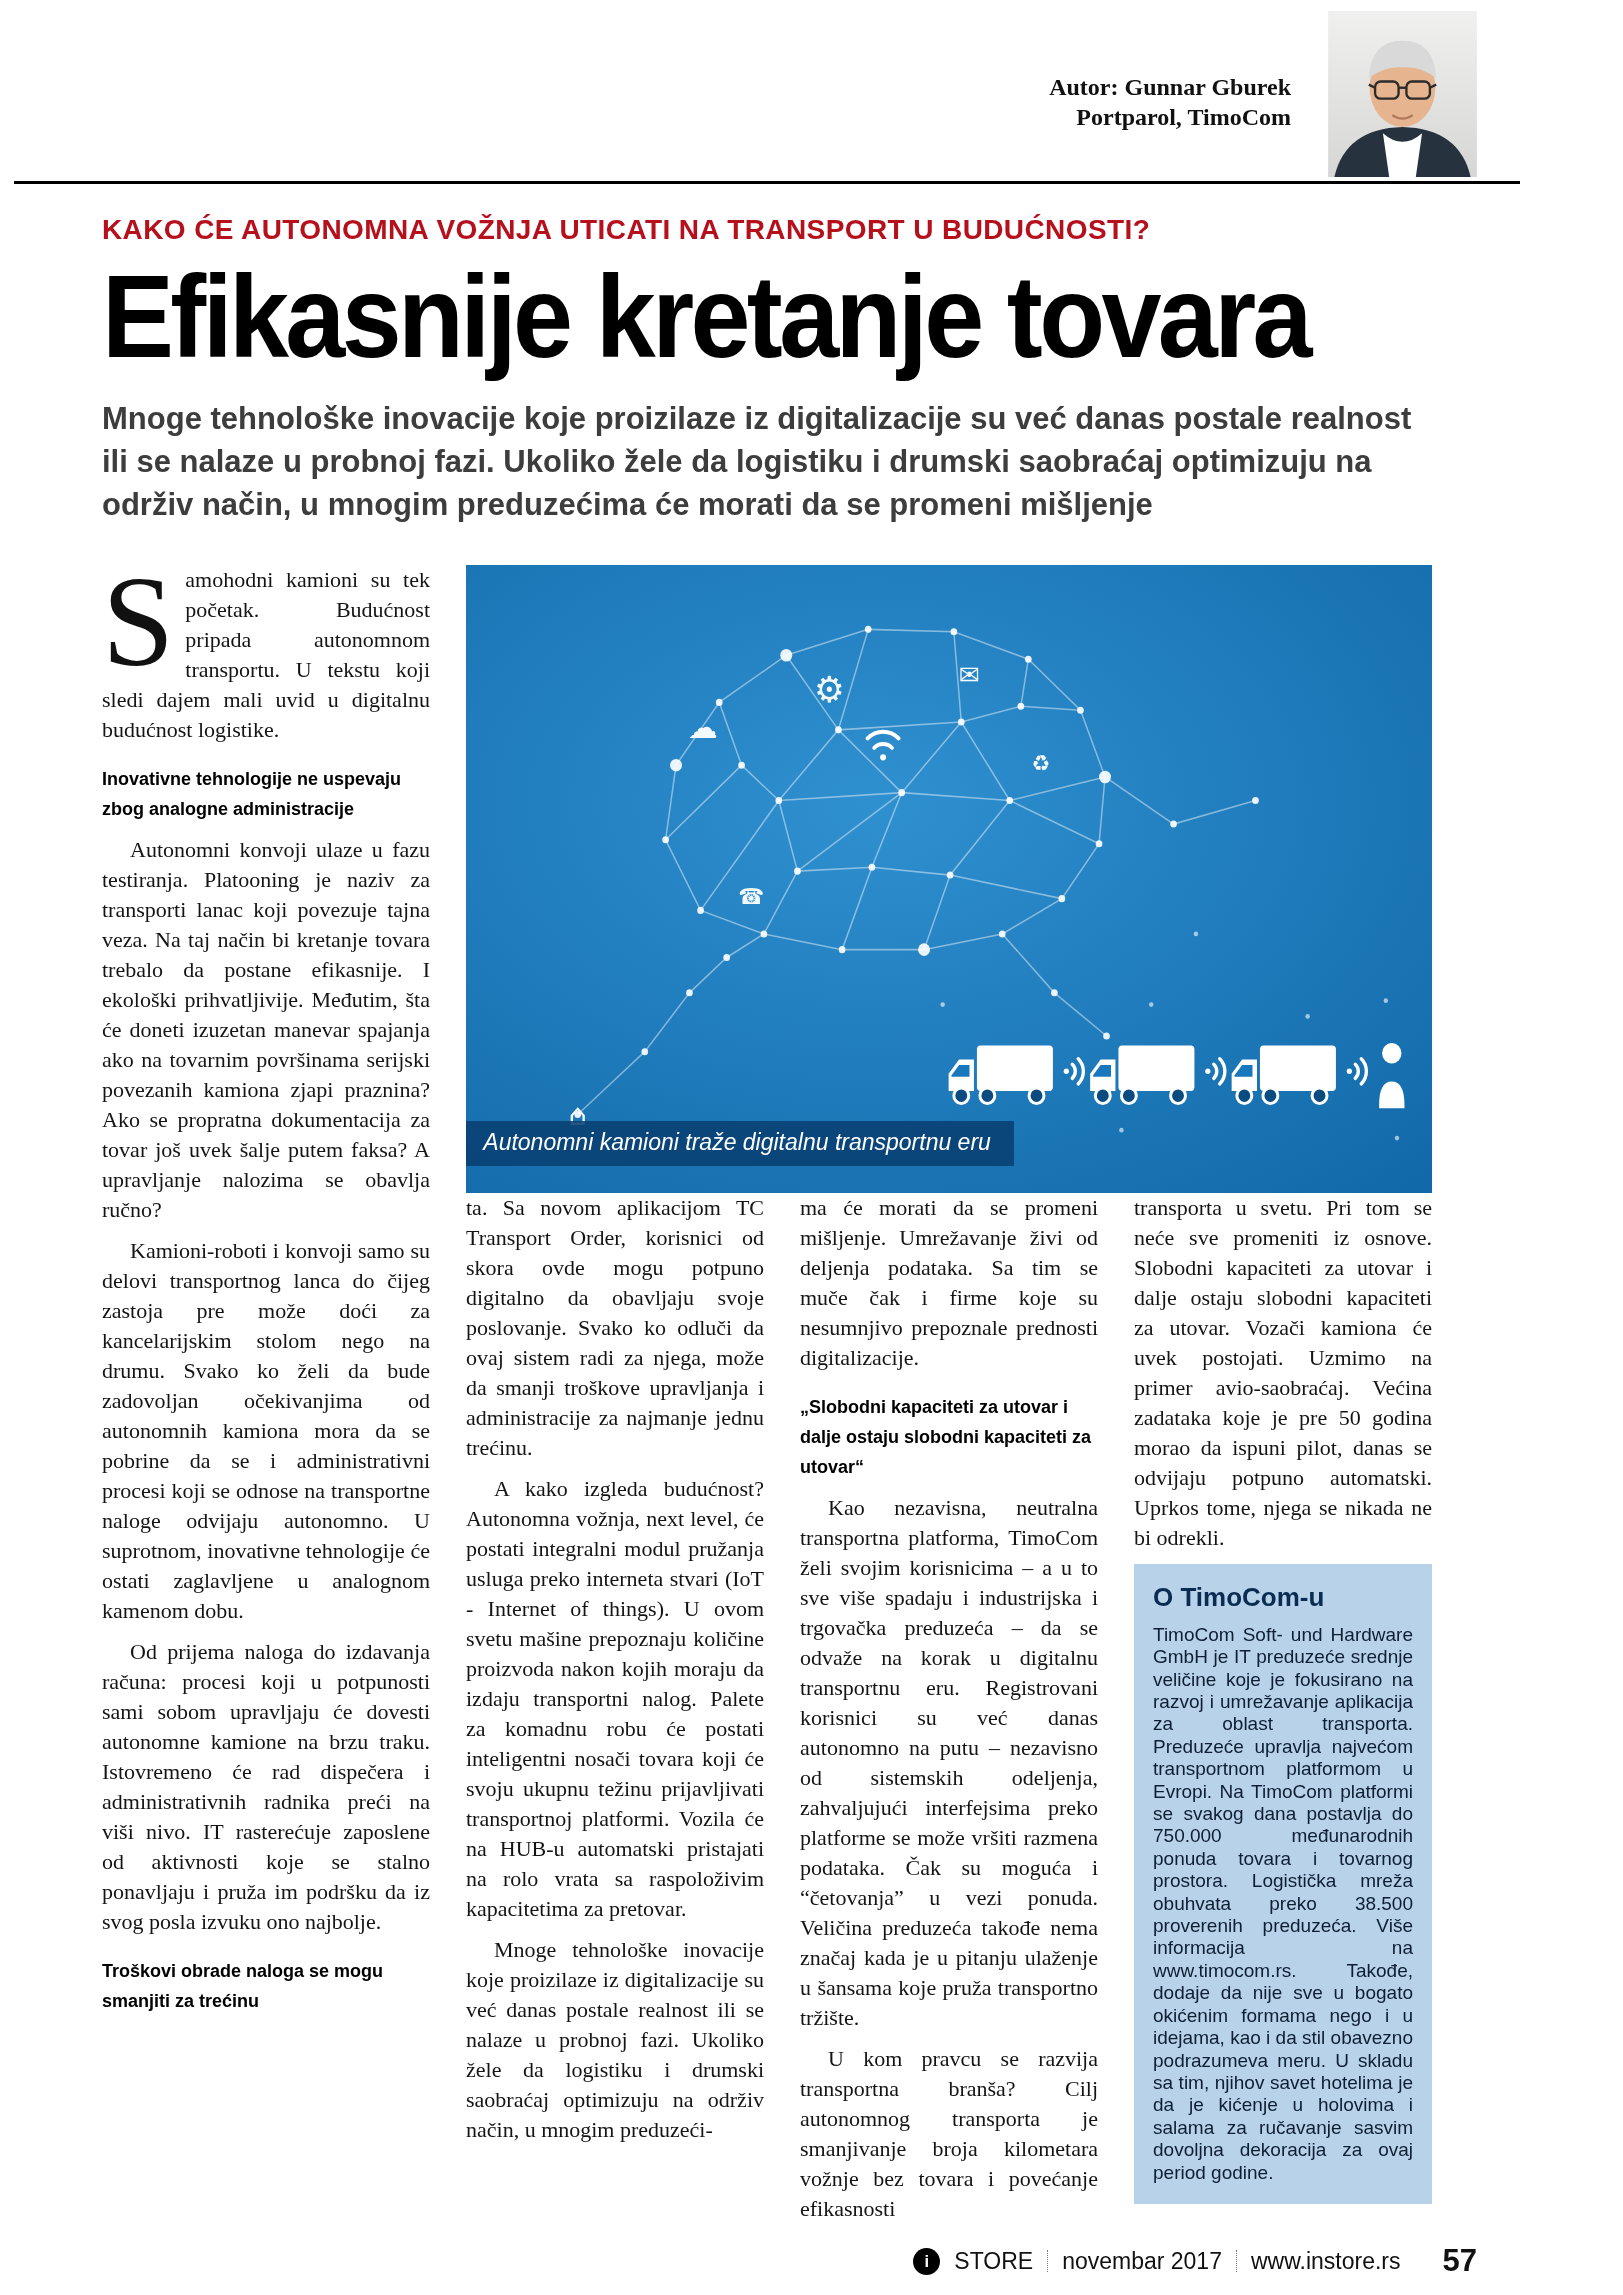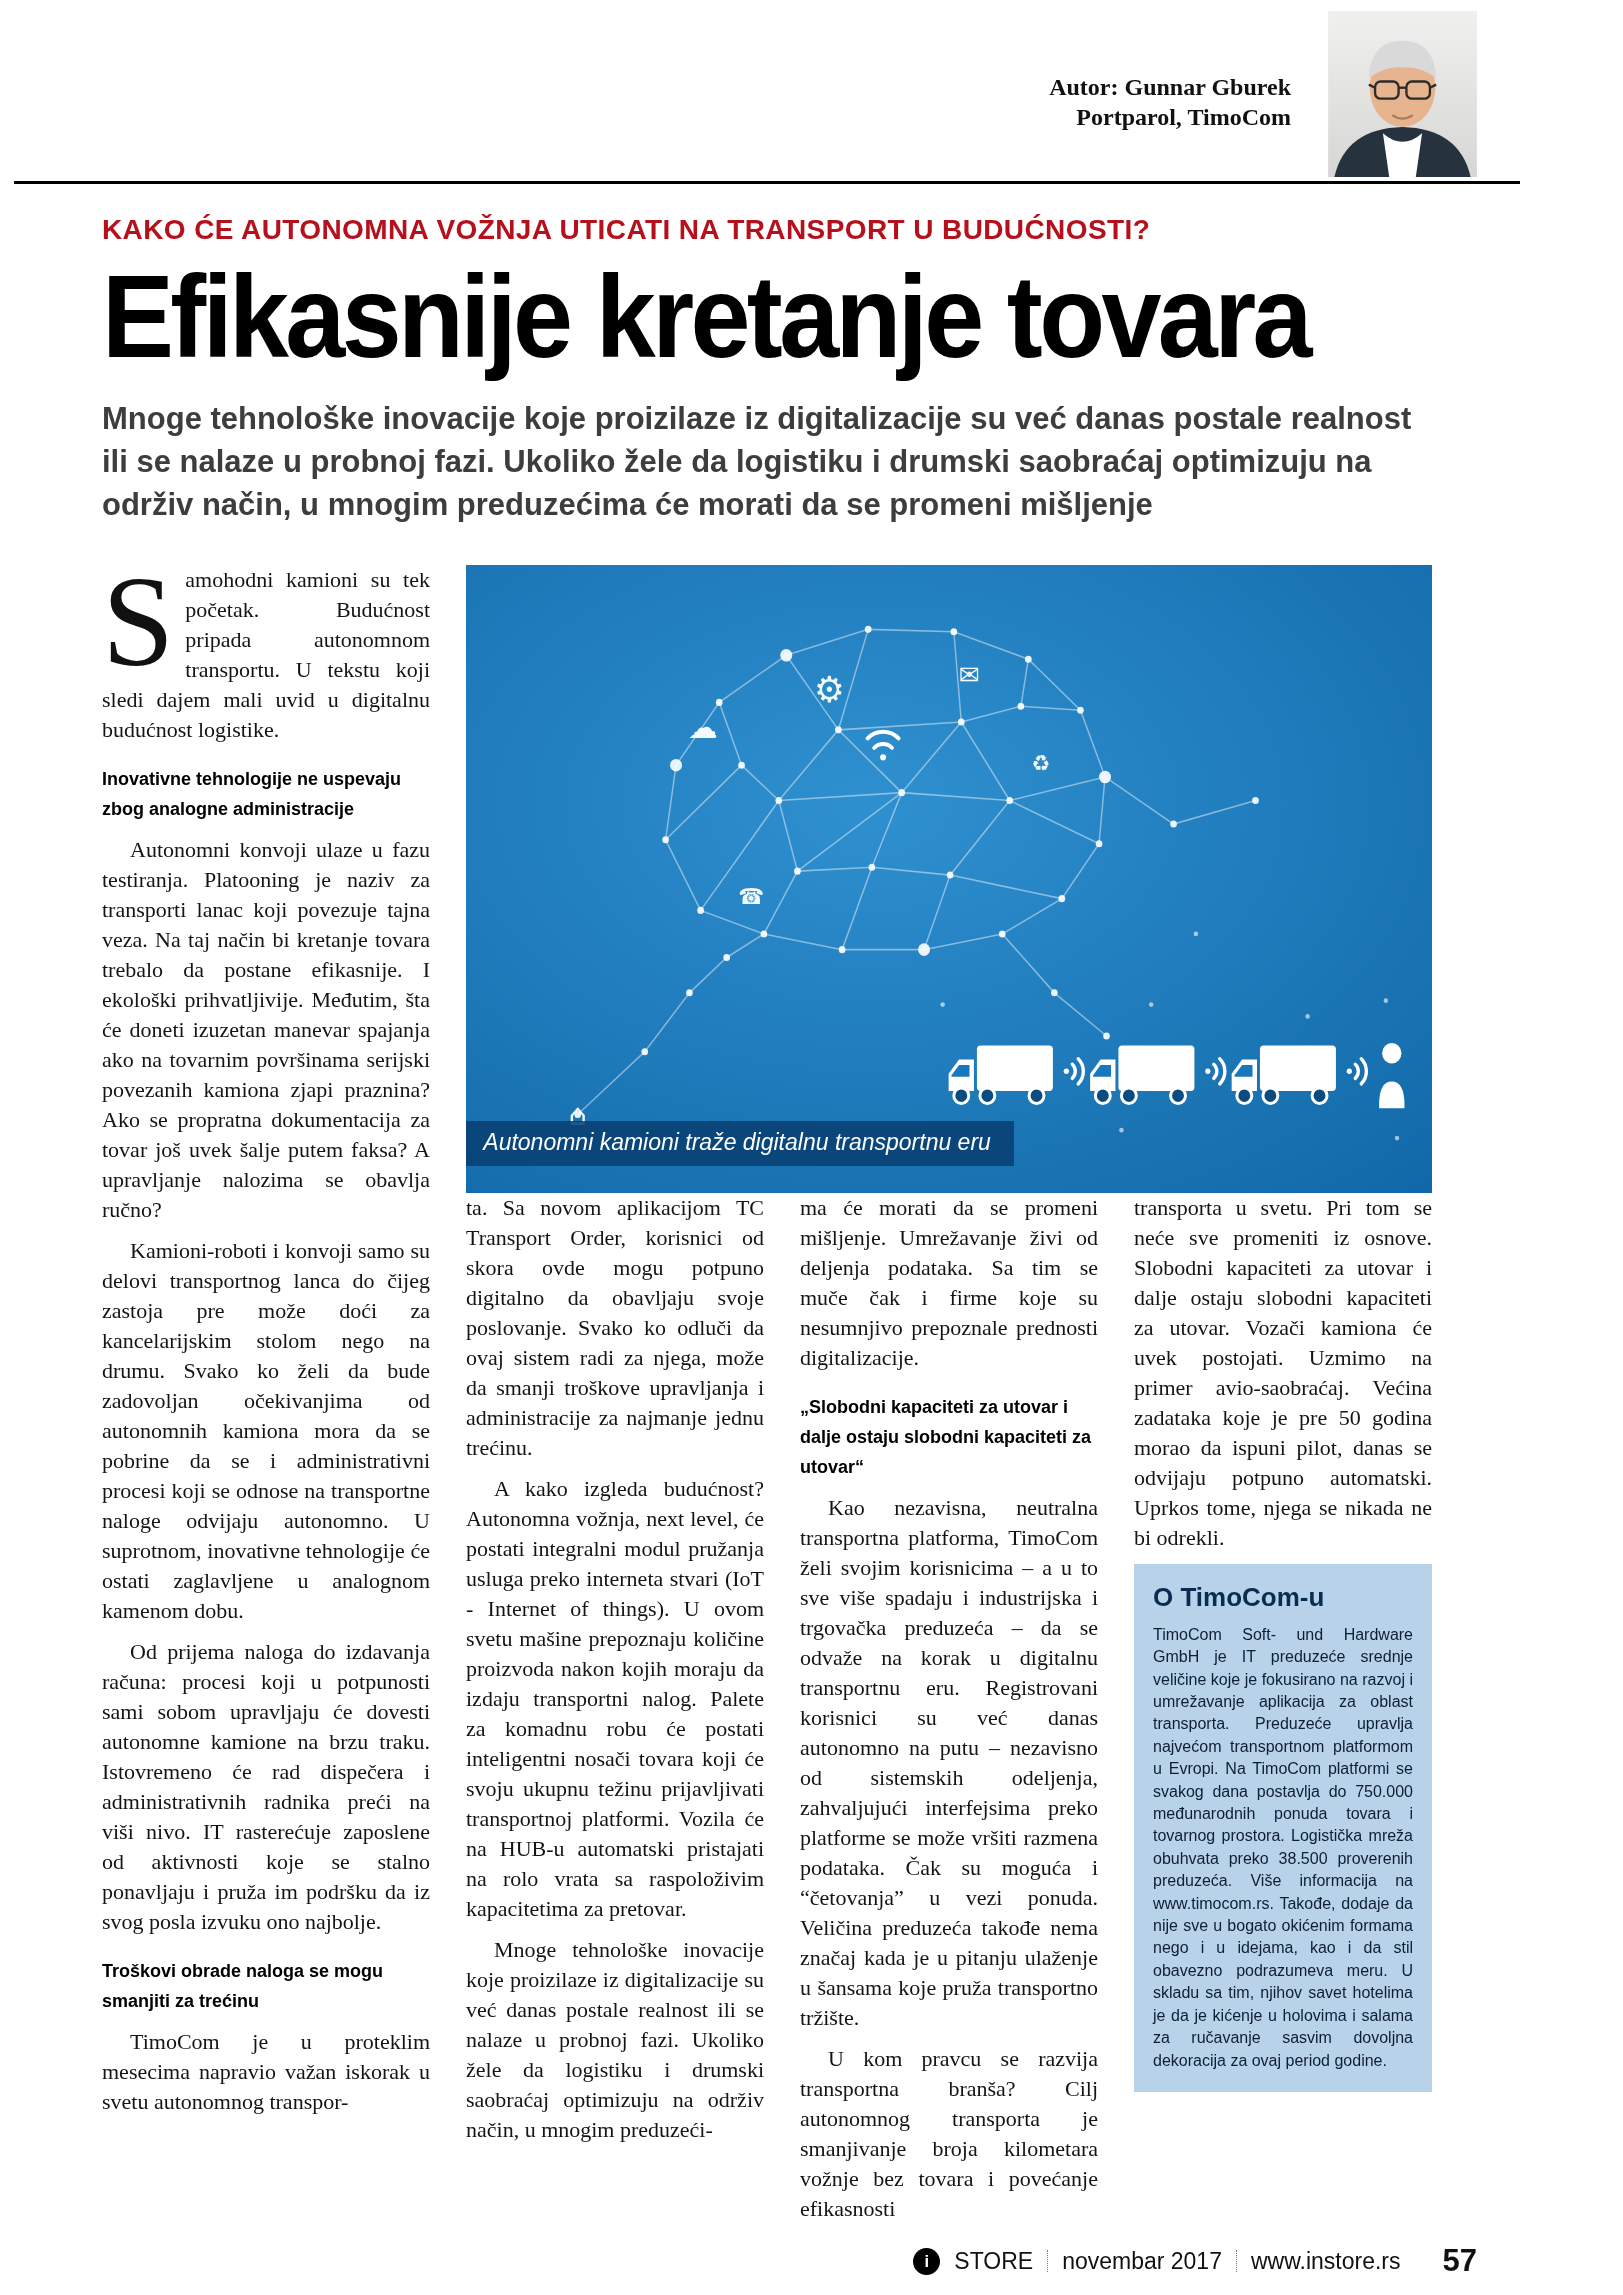--- a/index.html
+++ b/index.html
@@ -35,21 +35,21 @@
   .para{font-size:22px;line-height:30px;text-align:justify;margin:0 0 11px;}
   .indent{text-indent:28px;}
   .intro{font-size:22px;line-height:30px;text-align:justify;margin:0 0 7.9px;}
   .dropcap{float:left;font-size:130px;line-height:99px;padding:6.3px 11px 0 0;color:#111;}
   .subhead{font-family:"Liberation Sans", sans-serif;font-weight:bold;font-size:18px;
            line-height:30px;margin:19px 0 11px;color:#000;text-align:left;}
   
   .infobox{margin-top:9.4px;background:#b8d2ea;padding:17.3px 19px 20.4px;}
   .infobox-title{font-family:"Liberation Sans", sans-serif;font-weight:bold;font-size:26px;
                  color:#0a2c52;margin:0 0 11px;}
-  .infobox-text{font-family:"Liberation Sans", sans-serif;font-size:16px;line-height:22.4px;
+  .infobox-text{font-family:"Liberation Sans", sans-serif;font-size:19px;line-height:22.4px;
                 color:#0e1e33;text-align:justify;margin:0;}
   
   .footer{position:absolute;left:102px;right:57px;bottom:15.7px;display:flex;align-items:center;
           justify-content:flex-end;gap:14px;font-family:"Liberation Sans", sans-serif;
           font-size:23px;color:#111;}
   .logo-circle{width:27px;height:27px;border-radius:50%;background:#000;color:#fff;
                display:inline-flex;align-items:center;justify-content:center;
                font-weight:bold;font-size:16.5px;font-family:"Liberation Sans", sans-serif;}
   .f-bold{font-weight:normal;}
   .fsep{width:0;height:22px;border-left:1.6px dotted #777;}
@@ -95,21 +95,20 @@
 
     <div class="main">
 
       <div class="col-left">
         <p class="intro"><span class="dropcap">S</span><span>amohodni kamioni su tek početak. Budućnost pripada autonomnom transportu. U tekstu koji sledi dajem mali uvid u digitalnu budućnost logistike.</span></p>
         <h3 class="subhead">Inovativne tehnologije ne uspevaju zbog analogne administracije</h3>
         <p class="para indent">Autonomni konvoji ulaze u fazu testiranja. Platooning je naziv za transporti lanac koji povezuje tajna veza. Na taj način bi kretanje tovara trebalo da postane efikasnije. I ekološki prihvatljivije. Međutim, šta će doneti izuzetan manevar spajanja ako na tovarnim površinama serijski povezanih kamiona zjapi praznina? Ako se propratna dokumentacija za tovar još uvek šalje putem faksa? A upravljanje nalozima se obavlja ručno?</p>
         <p class="para indent">Kamioni-roboti i konvoji samo su delovi transportnog lanca do čijeg zastoja pre može doći za kancelarijskim stolom nego na drumu. Svako ko želi da bude zadovoljan očekivanjima od autonomnih kamiona mora da se pobrine da se i administrativni procesi koji se odnose na transportne naloge odvijaju autonomno. U suprotnom, inovativne tehnologije će ostati zaglavljene u analognom kamenom dobu.</p>
         <p class="para indent">Od prijema naloga do izdavanja računa: procesi koji u potpunosti sami sobom upravljaju će dovesti autonomne kamione na brzu traku. Istovremeno će rad dispečera i administrativnih radnika preći na viši nivo. IT rasterećuje zaposlene od aktivnosti koje se stalno ponavljaju i pruža im podršku da iz svog posla izvuku ono najbolje.</p>
         <h3 class="subhead">Troškovi obrade naloga se mogu smanjiti za trećinu</h3>
-        <p class="para indent">TimoCom je u proteklim mesecima napravio važan iskorak u svetu autonomnog transpor-</p>
       </div>
 
       <div class="rightzone">
 
         <figure class="hero">
           <svg viewBox="0 0 1297 800" preserveAspectRatio="none">
             <defs>
               <radialGradient id="bg" cx="42%" cy="38%" r="85%">
                 <stop offset="0" stop-color="#2f90d0"></stop>
                   <stop offset="1" stop-color="#1168a8"></stop>

